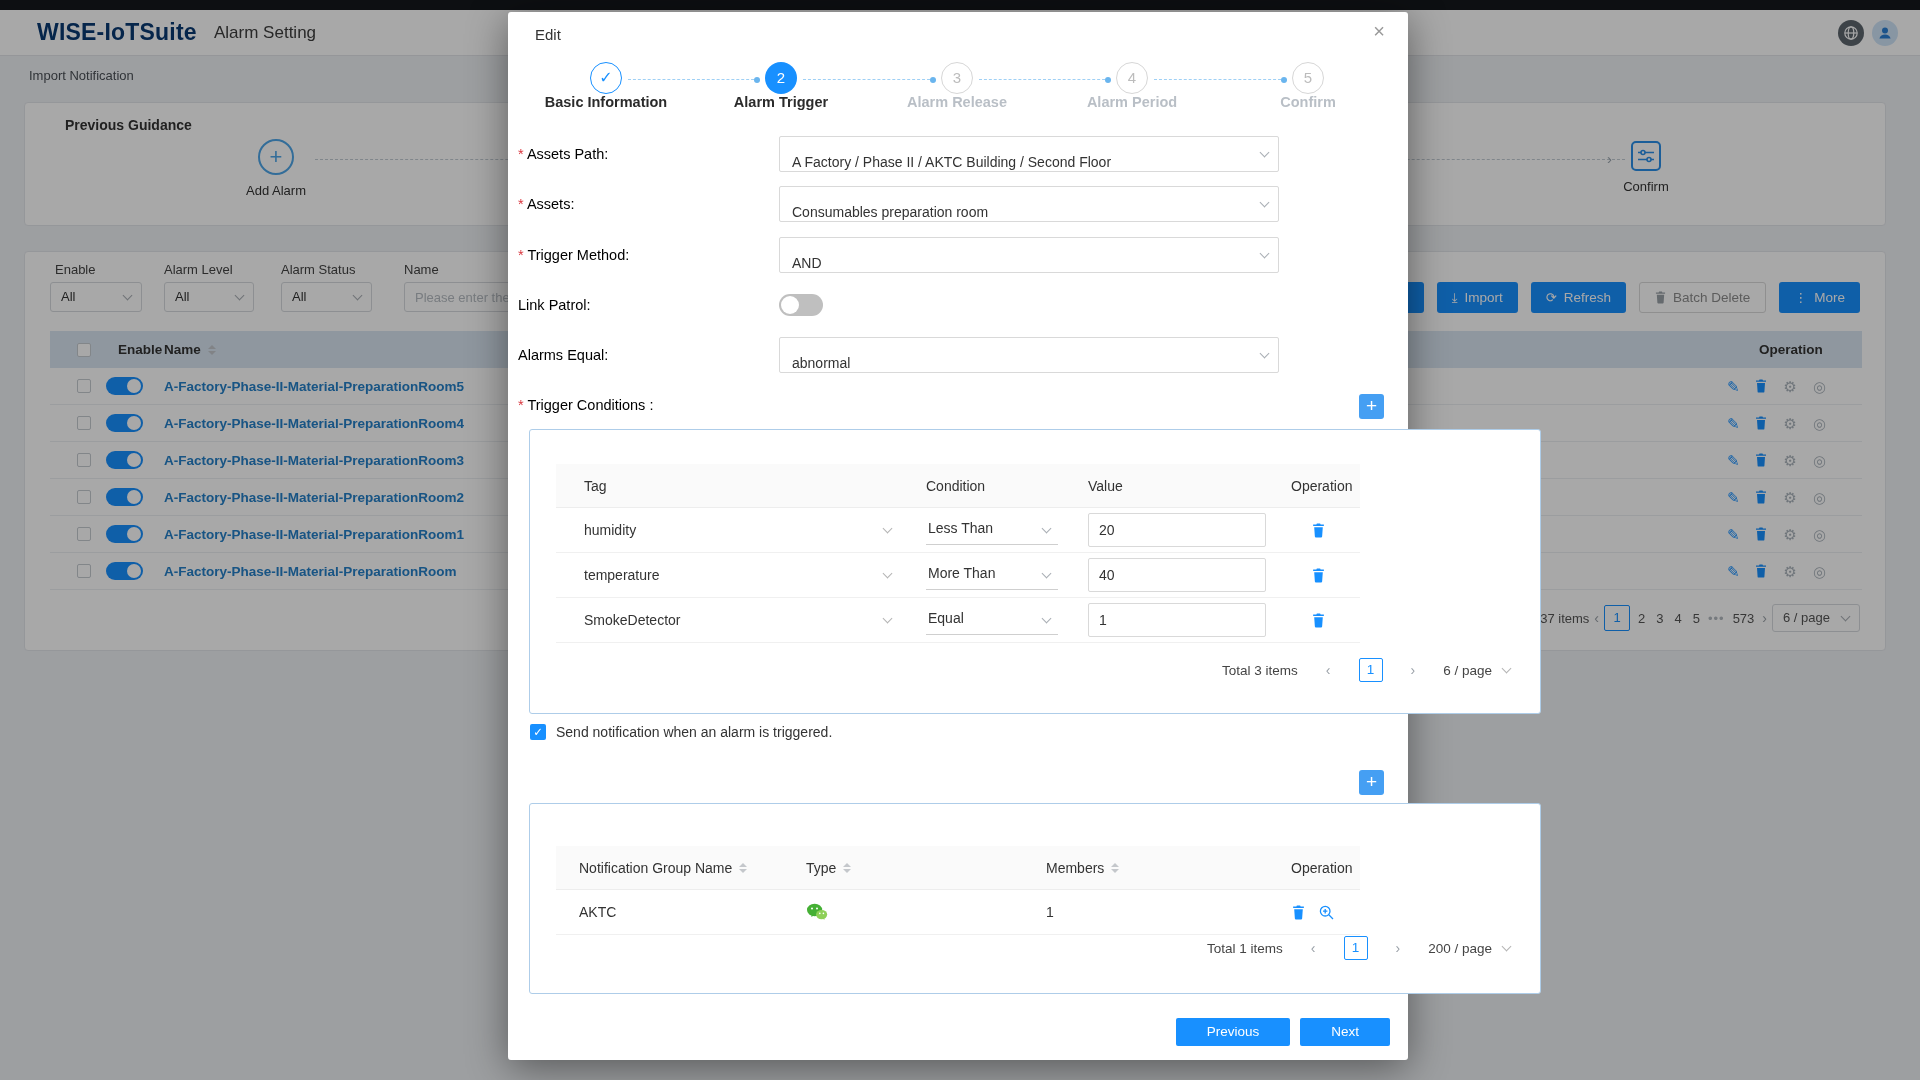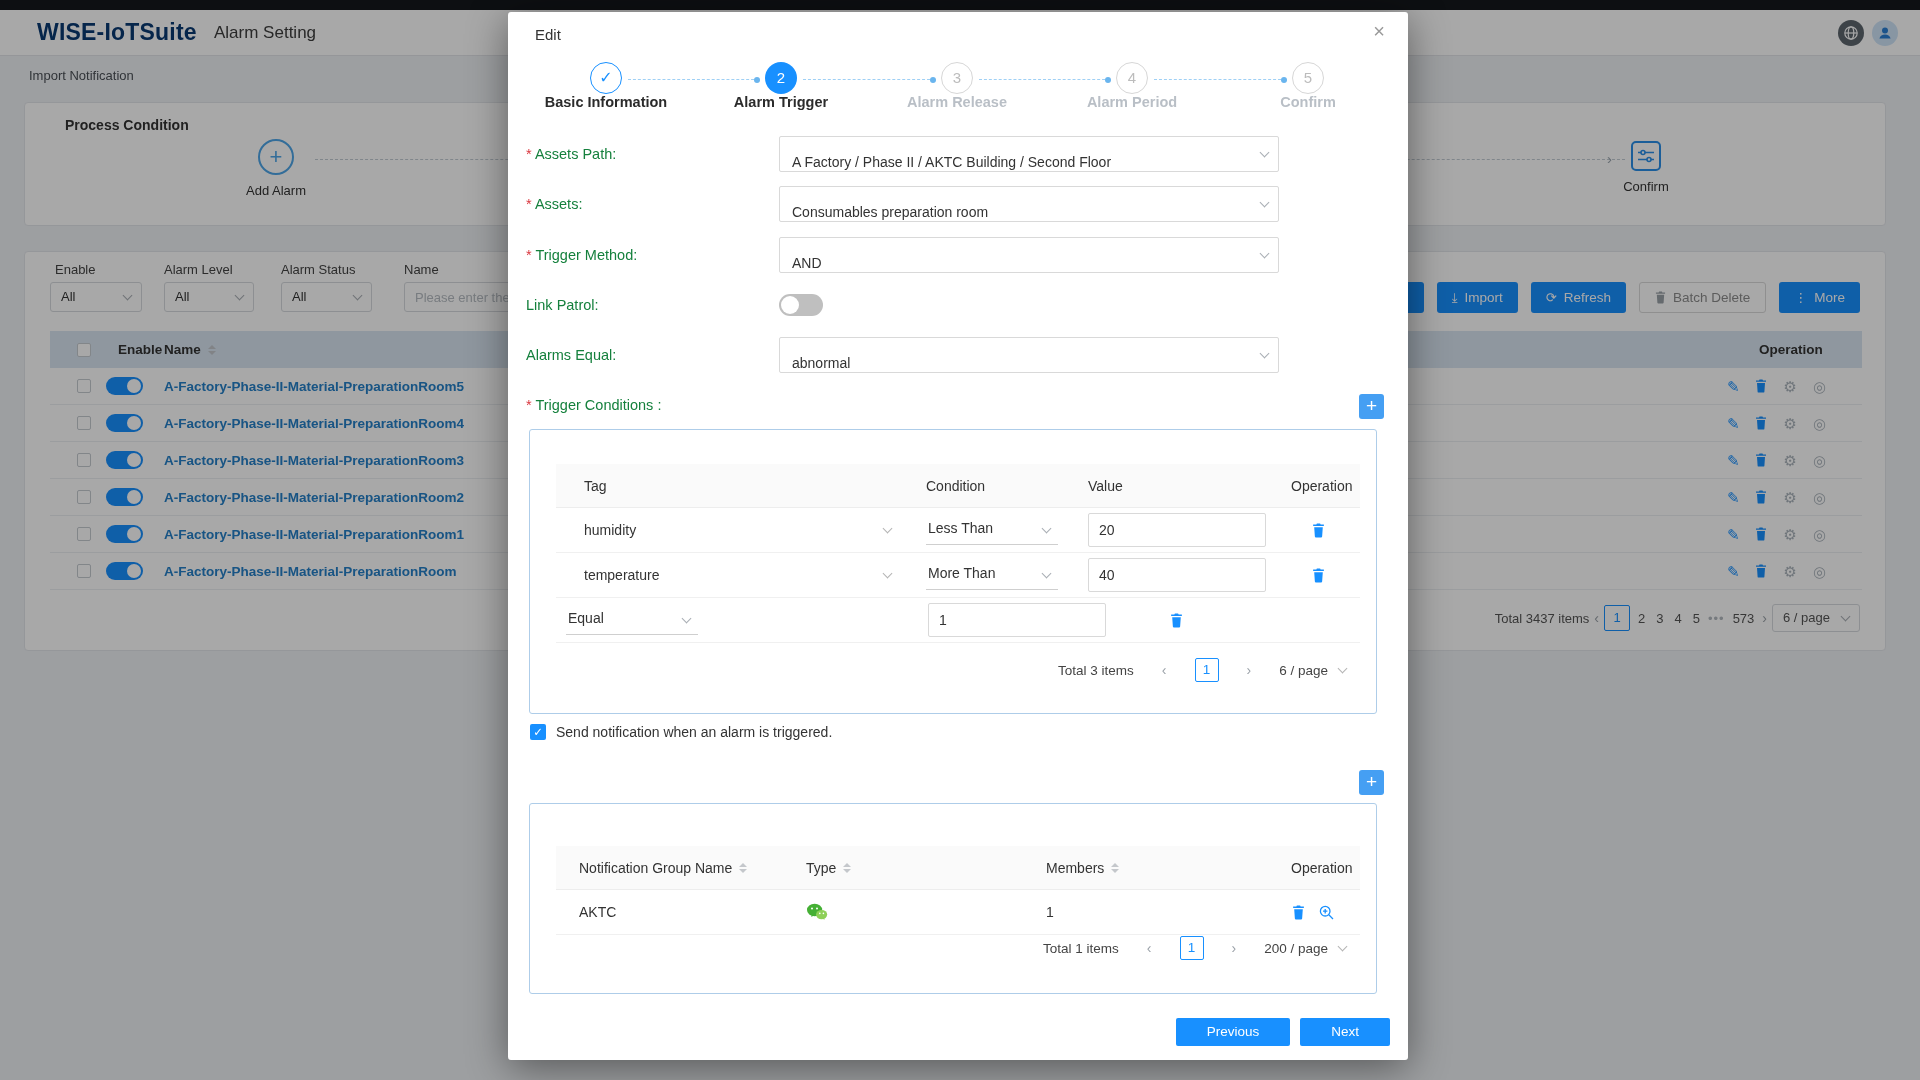--- a/index.html
+++ b/index.html
@@ -74,29 +74,29 @@
   .step { position:absolute; top:50px; width:180px; text-align:center; }
   .s-circle { width:32px; height:32px; border-radius:50%; margin:0 auto; font-size:15px; line-height:30px; }
   .s-done { border:1.5px solid #1890ff; color:#1890ff; line-height:29px; font-size:16px; }
   .s-active { background:#1890ff; color:#fff; line-height:32px; }
   .s-todo { border:1.5px solid #d7d7d7; color:#bcbcbc; line-height:29px; }
   .s-label { font-size:14.5px; font-weight:700; color:#2b2b2b; }
   .s-label.todo { color:#b9bfc6; }
   .conn { position:absolute; top:67px; border-top:1px dashed #9fd0f5; }
   .conn::after { content:""; position:absolute; right:-1px; top:-3.5px; width:6px; height:6px; border-radius:50%; background:#6ab5ee; }
 
-  .f-label { position:absolute; left:18px; font-size:14.5px; color:#15803d; line-height:36px; }
+  .f-label { position:absolute; left:10px; font-size:14.5px; color:#000000; line-height:36px; }
   .req::before { content:"* "; color:#d9363e; }
   .f-select { position:absolute; left:271px; width:500px; height:36px; border:1px solid #d9d9d9; border-radius:2px; background:#fff; font-size:14px; color:#333; line-height:34px; padding:8px 30px 0 12px; }
   .switch-off { position:absolute; left:271px; top:282px; width:44px; height:22px; border-radius:11px; background:#bfbfbf; }
   .switch-off::after { content:""; position:absolute; left:2px; top:2px; width:18px; height:18px; border-radius:50%; background:#fff; }
 
   .plus-btn { position:absolute; left:851px; width:25px; height:25px; background:#459ff3; border-radius:3px; color:#fff; font-size:19px; line-height:23px; text-align:center; }
 
-  .sec-box { position:absolute; left:21px; width:848px; border:1px solid #aecde9; border-radius:3px; background:#fff; }
+  .sec-box { position:absolute; left:21px; width:1012px; border:1px solid #aecde9; border-radius:3px; background:#fff; }
   .cond-box { top:417px; height:285px; }
   .grp-box { top:791px; height:191px; }
   .grid-head { position:absolute; left:26px; width:804px; height:44px; background:#fafafa; border-bottom:1px solid #ededed; display:grid; align-items:center; font-size:14px; color:#333; }
   .grid-row { position:absolute; left:26px; width:804px; height:45px; border-bottom:1px solid #f0f0f0; display:grid; align-items:center; font-size:14px; color:#333; }
   .cols-cond { grid-template-columns:360px 160px 200px 84px; }
   .cols-grp  { grid-template-columns:230px 250px 220px 104px; }
   .cell { position:relative; height:100%; display:flex; align-items:center; }
   .pl28 { padding-left:28px; } .pl23 { padding-left:23px; } .pl20 { padding-left:20px; }
   .pl12 { padding-left:12px; } .pl10 { padding-left:10px; } .pl15 { padding-left:15px; } .pl35 { padding-left:35px; }
   .tag-chev { position:absolute; right:25px; top:50%; width:7px; height:7px; margin-top:-5px; border-right:1.4px solid #b4b4b4; border-bottom:1.4px solid #b4b4b4; transform:rotate(45deg); }
@@ -146,21 +146,21 @@
               <circle cx="8" cy="5.4" r="3"></circle>
               <path d="M2.4 13.6c.6-2.8 2.9-4.2 5.6-4.2s5 1.4 5.6 4.2z"></path>
             </g>
           </svg>
       </div>
     </div>
 
     <div class="breadcrumb">Import Notification</div>
 
     <div class="card guidance">
-      <div class="guide-title">Process Condition</div>
+      <div class="guide-title">Previous Guidance</div>
       <div class="guide-dash"></div>
       <div class="node node-add">
         <div class="node-circle">+</div>
         <div class="node-label">Add Alarm</div>
       </div>
       <div class="guide-arrow">›</div>
       <div class="node node-confirm">
         <div class="node-rect">
           <svg width="16" height="14" viewBox="0 0 16 14">
               <g stroke="#2a8fe8" stroke-width="1.6" fill="#fff">
@@ -416,20 +416,24 @@
         <div class="cell">
             <input class="v-input" value="40" style="">
           </div>
         <div class="cell op-center">
             <svg width="13" height="15" viewBox="0 0 12 14">
               <path fill="#1890ff" d="M4.5.5h3l.5 1H11v1.3H1V1.5h3L4.5.5zM2 4h8l-.6 8.7a1 1 0 0 1-1 .9H3.6a1 1 0 0 1-1-.9L2 4z"></path>
             </svg>
           </div>
       </div>
       <div class="grid-row cols-cond" style="top:168px">
+        <div class="cell pl28">
+            <span>SmokeDetector</span>
+            <span class="tag-chev"></span>
+          </div>
         <div class="cell">
             <span class="u-select"><span>Equal</span><span class="chev"></span></span>
           </div>
         <div class="cell">
             <input class="v-input" value="1" style="">
           </div>
         <div class="cell op-center">
             <svg width="13" height="15" viewBox="0 0 12 14">
               <path fill="#1890ff" d="M4.5.5h3l.5 1H11v1.3H1V1.5h3L4.5.5zM2 4h8l-.6 8.7a1 1 0 0 1-1 .9H3.6a1 1 0 0 1-1-.9L2 4z"></path>
             </svg>

